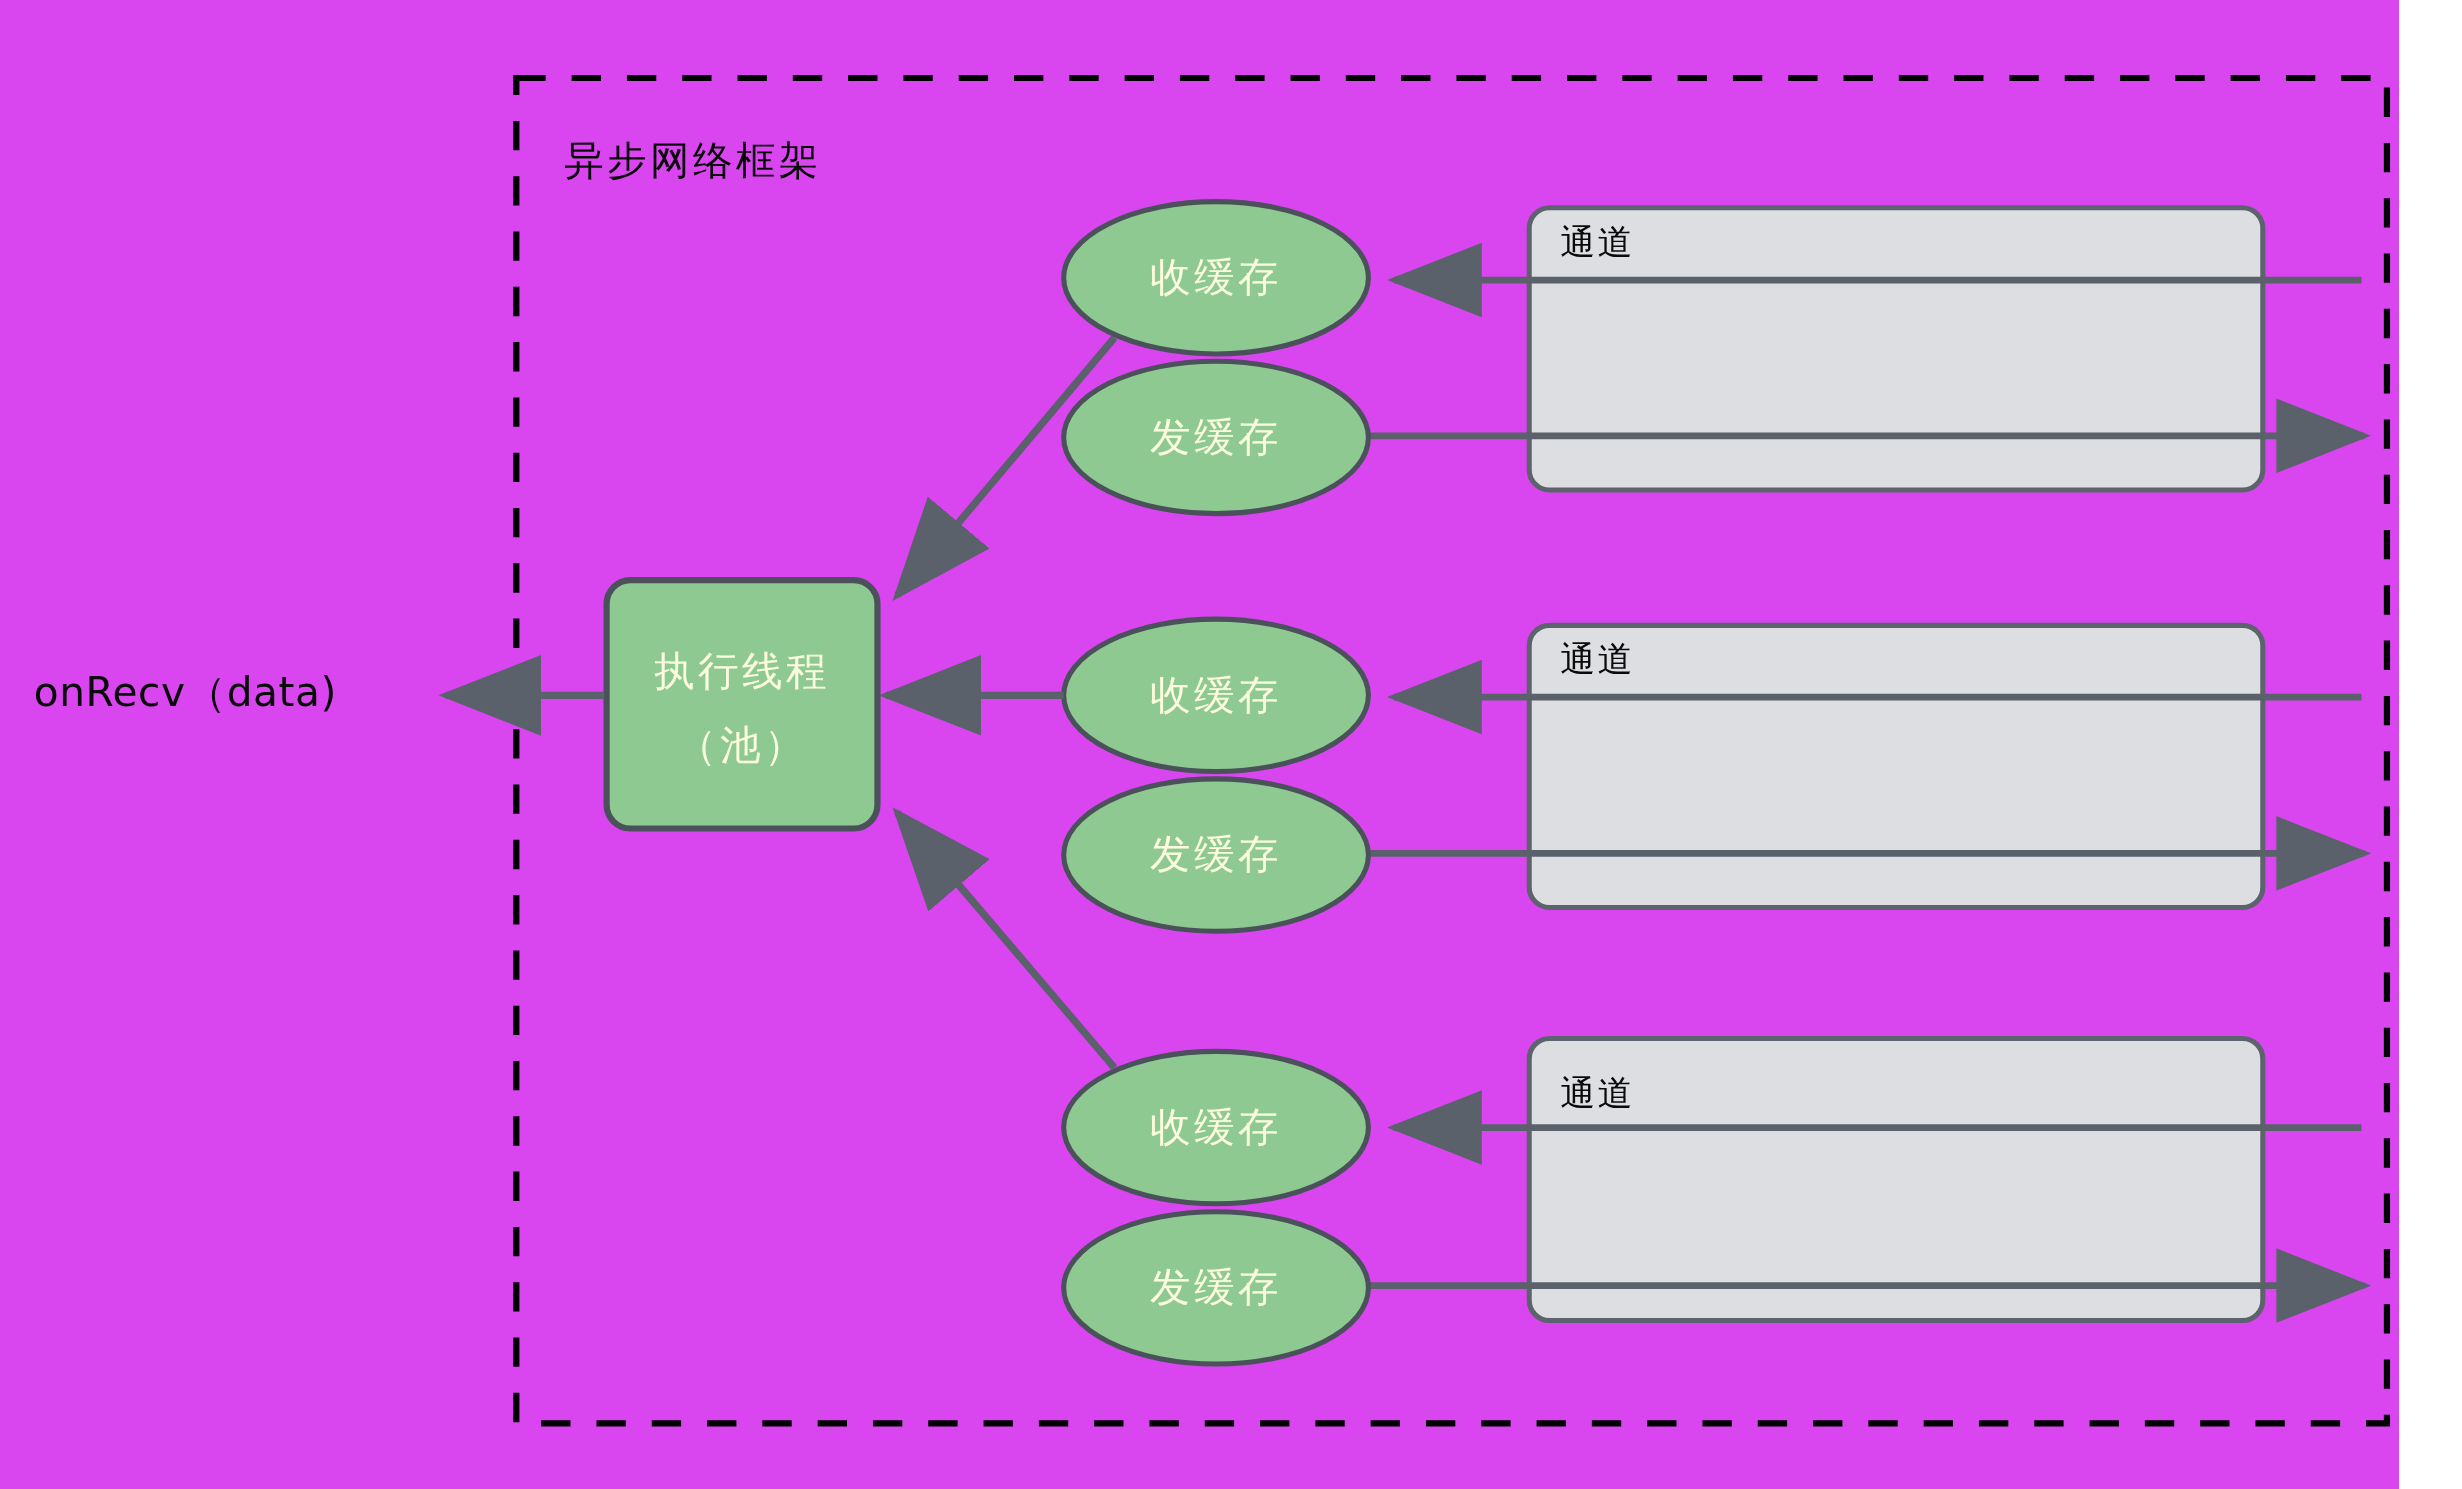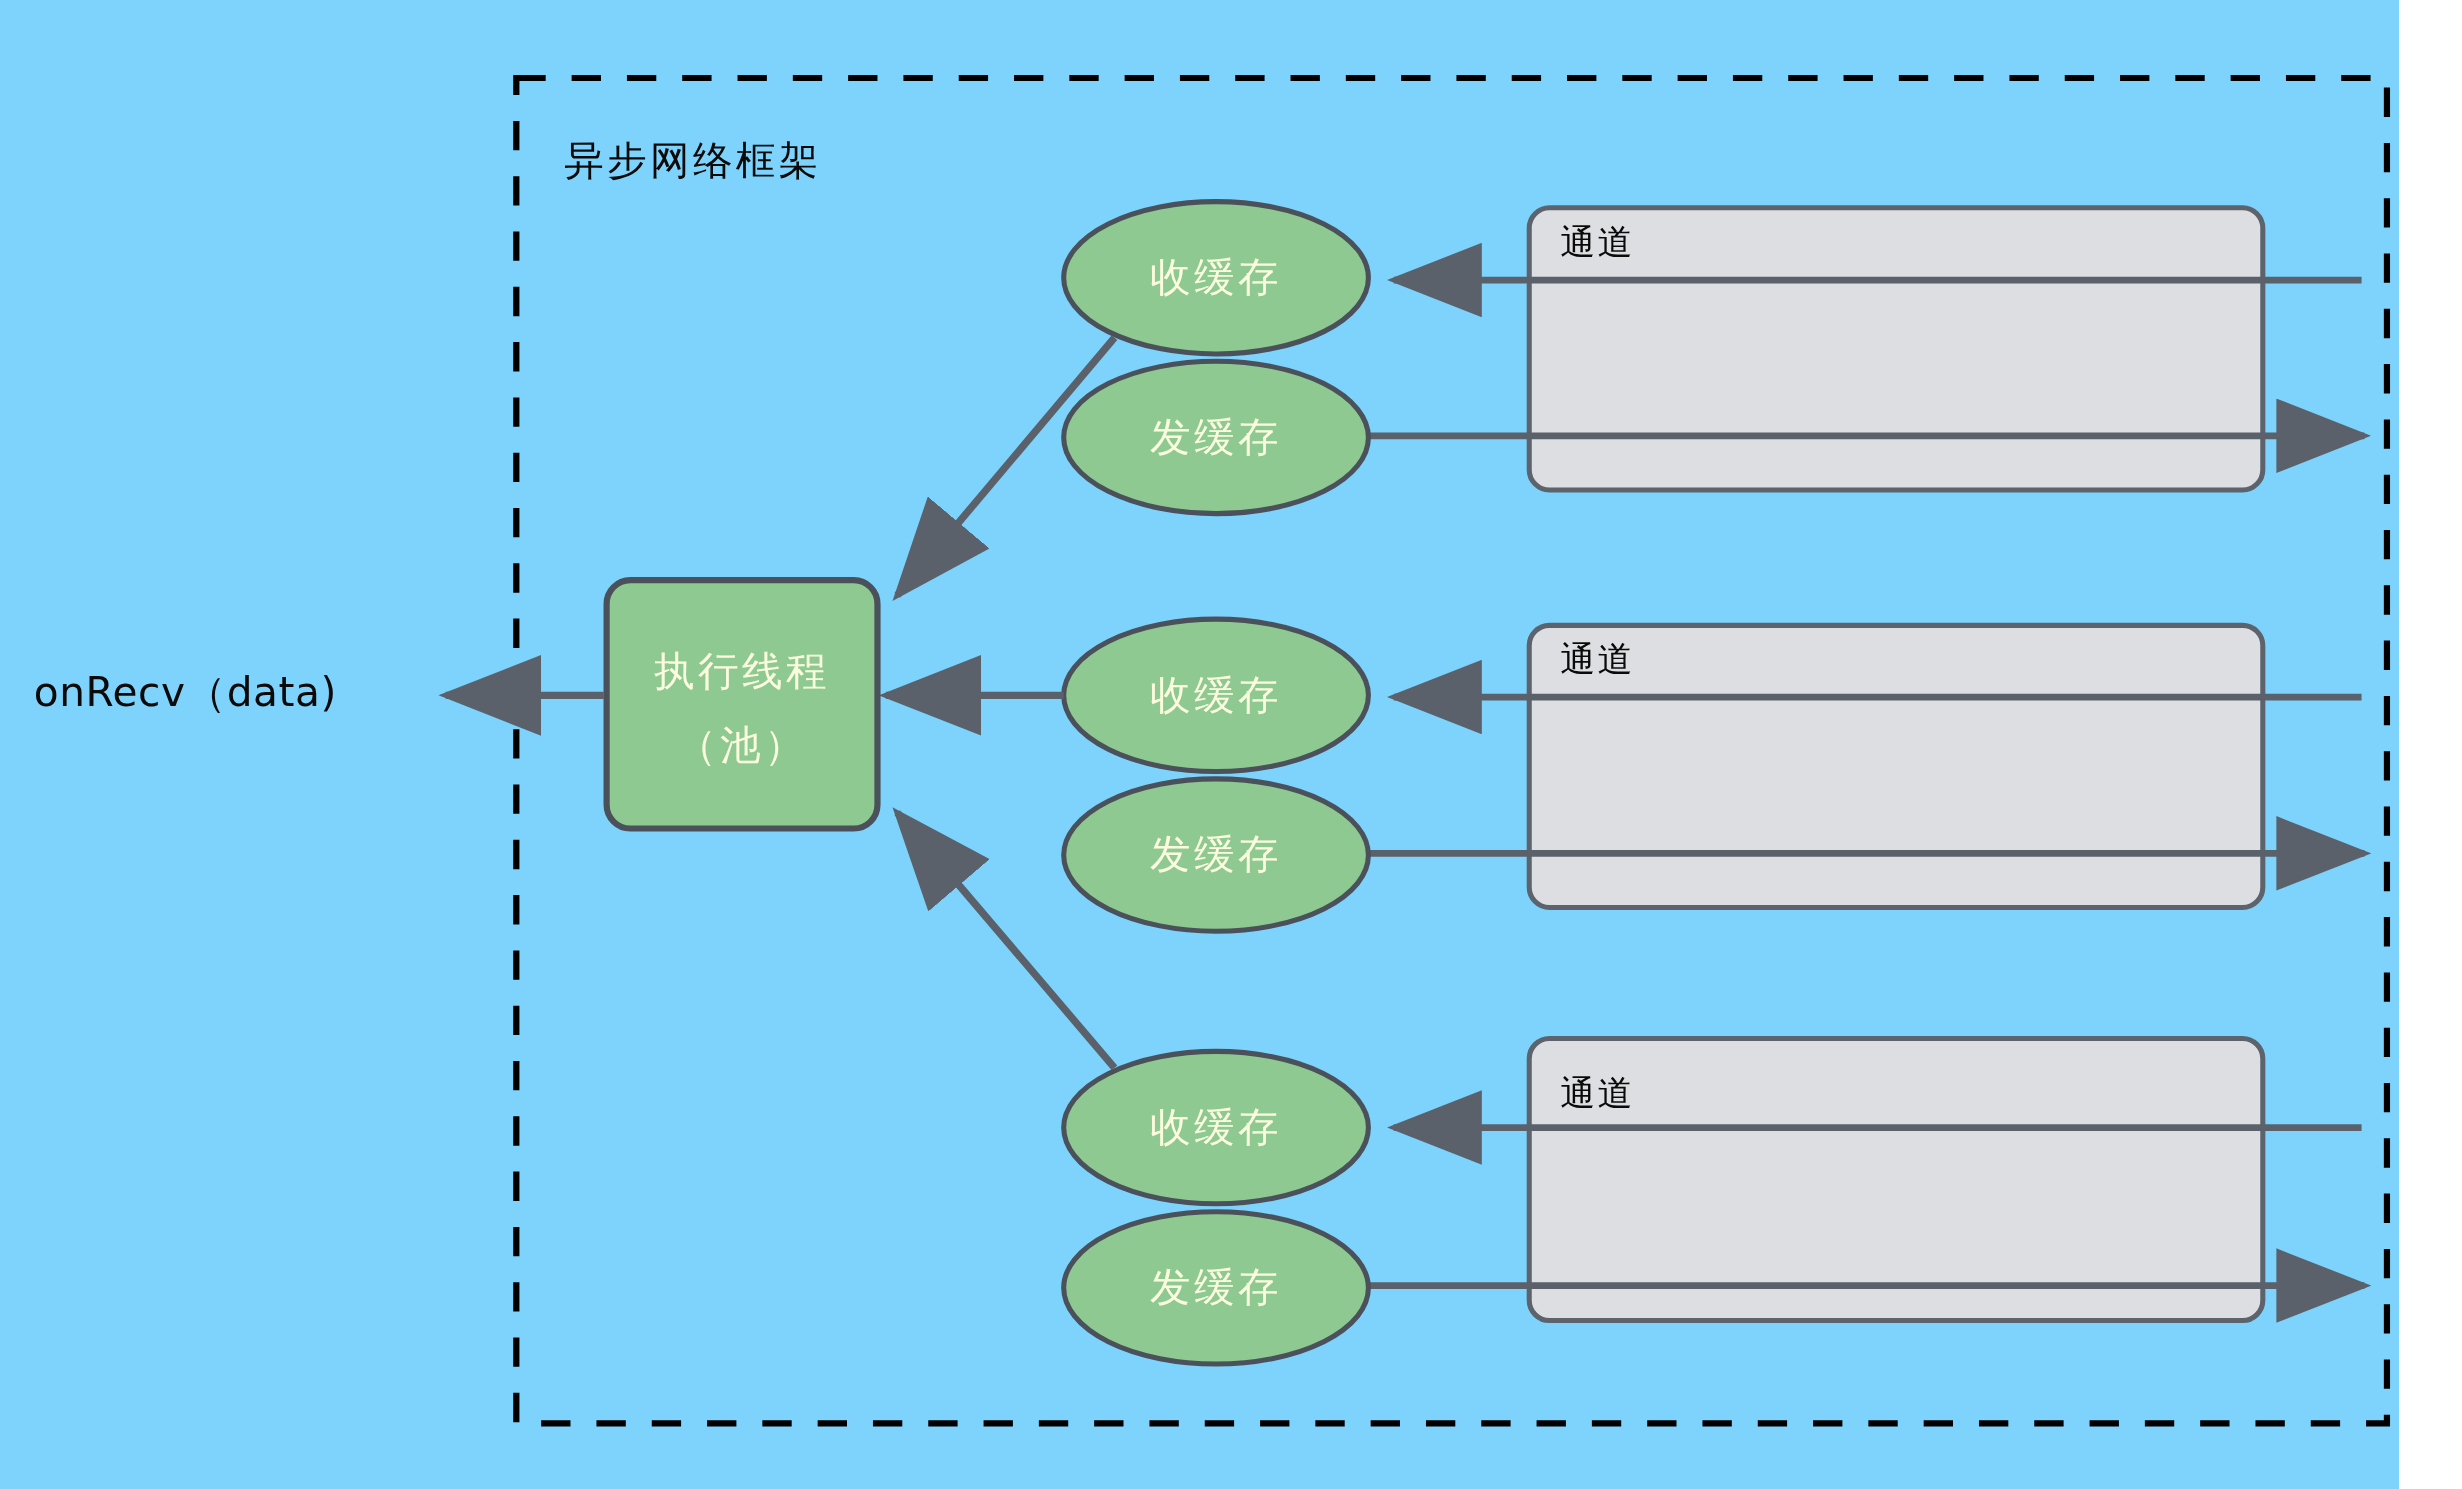--- a/index.html
+++ b/index.html
@@ -10,21 +10,21 @@
   body {
     width: 2462px;
     height: 1490px;
     font-family: "Liberation Sans", sans-serif;
     overflow: hidden;
   }
   #diagram-root {
     position: relative;
     width: 2399px;
     height: 1490px;
-    background: #7dd3fc;
+    background: #d946ef;
   }
   svg.canvas {
     position: absolute;
     top: 0;
     left: 0;
     width: 2462px;
     height: 1490px;
     display: block;
   }
   .node-text {

